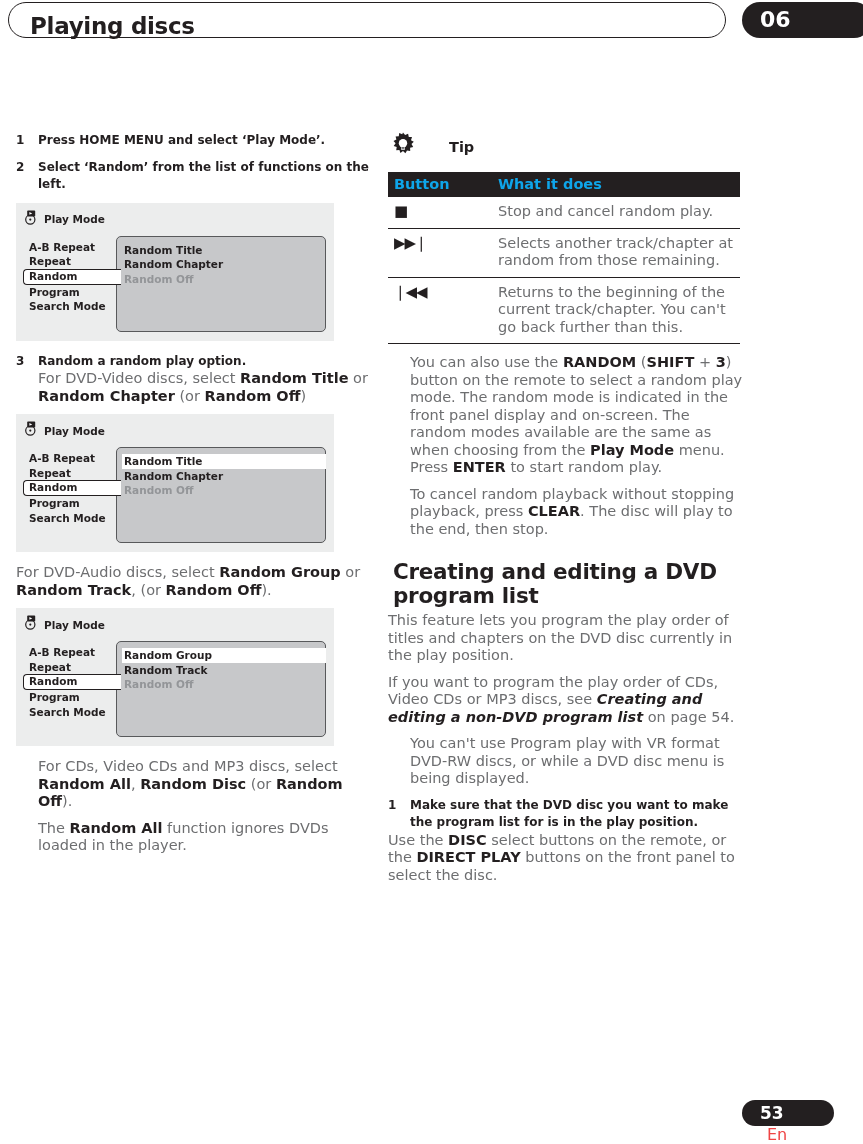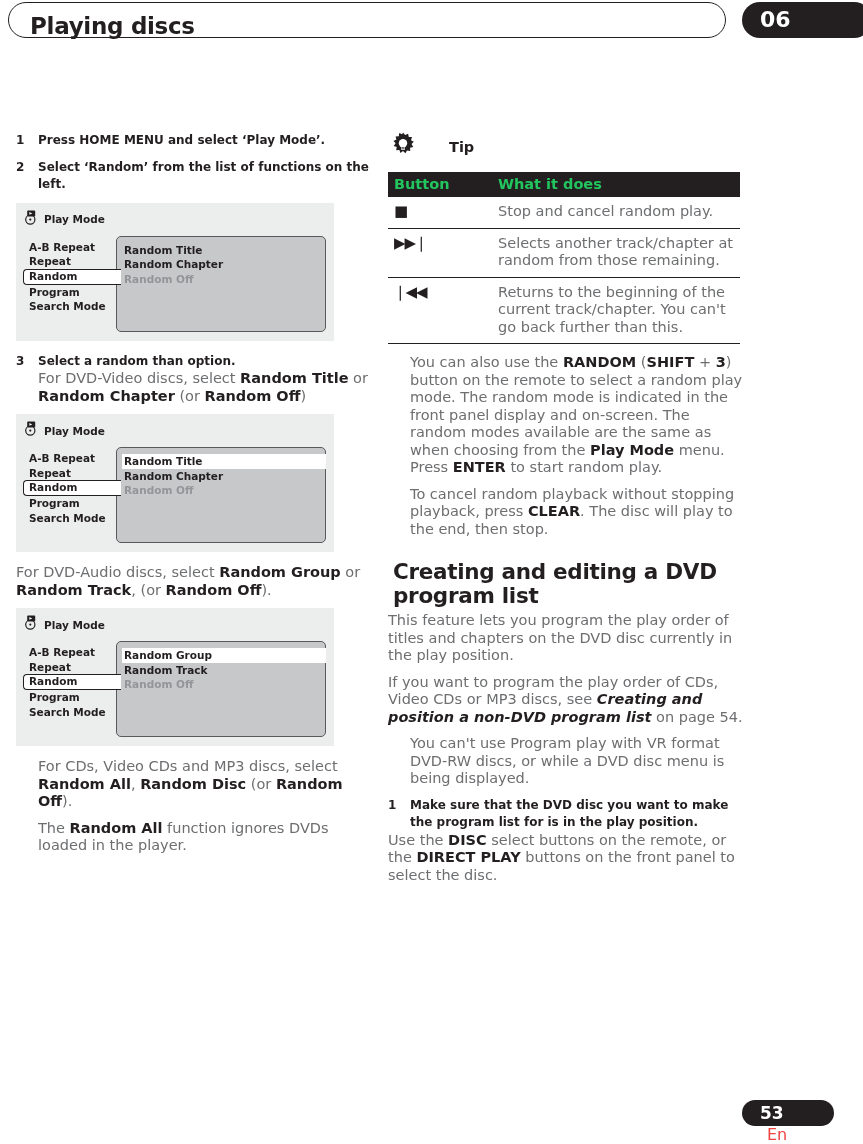--- a/index.html
+++ b/index.html
@@ -54,21 +54,21 @@
   }
 
   
   .tip-head { display:flex; align-items:center; gap:9px; margin:0 0 10px 0; padding-left:2px; }
   .tip-label { font-weight:bold; font-size:14.5px; color:#231f20;margin-left:24px; }
   .tip-body { padding-left:22px; margin-bottom:12px; }
 
   
   table.btable { width:352px; border-collapse:collapse; margin:0 0 10px 0; }
   table.btable thead th {
-    background:#231f20; color:#22c55e; font-size:14.5px; font-weight:bold;
+    background:#231f20; color:#0ea5e9; font-size:14.5px; font-weight:bold;
     text-align:left; padding:4px 6px 5px 6px;
   }
   table.btable thead th.c1 { width:104px; }
   table.btable tbody td {
     border-bottom:1.6px solid #231f20;
     padding:6px 6px 7px 6px; font-size:14.5px; line-height:17.5px;
     color:#6d6e70; vertical-align:top;
   }
   table.btable tbody td.c1 { color:#231f20; font-size:15px; letter-spacing:-1px; white-space:nowrap; }
   table.btable tbody tr:first-child td { border-top:none; }
@@ -148,21 +148,21 @@
       <div class="osd-mi">Program</div>
       <div class="osd-mi">Search Mode</div>
     </div>
     <div class="osd-opts">
       <div class="osd-opt">Random Title</div>
       <div class="osd-opt">Random Chapter</div>
       <div class="osd-opt dim">Random Off</div>
     </div>
   </div>
 
-  <div class="step"><span class="num">3</span><span>Select a random than option.</span></div>
+  <div class="step"><span class="num">3</span><span>Random a random play option.</span></div>
   <p class="indented" style="margin-top:-9px"><span>For DVD-Video discs, select </span><b>Random Title</b><span> or </span><b>Random Chapter</b><span> (or </span><b>Random Off</b><span>)</span></p>
 
   <div class="osd">
     <div class="osd-title">
       <span>
         <svg width="15" height="15" viewBox="0 0 15 15">
           <rect x="3.2" y="0.6" width="8" height="6" rx="0.8" fill="#231f20"></rect>
           <polygon points="5.4,2.1 5.4,5.1 8.2,3.6" fill="#ffffff"></polygon>
           <circle cx="6.3" cy="9.6" r="4.6" fill="none" stroke="#231f20" stroke-width="1.2"></circle>
           <circle cx="6.3" cy="9.6" r="1.1" fill="#231f20"></circle>
@@ -259,21 +259,21 @@
   </table>
 
   <p class="indented"><span>You can also use the </span><b>RANDOM</b><span> (</span><b>SHIFT</b><span> + </span><b>3</b><span>) button on the remote to select a random play mode. The random mode is indicated in the front panel display and on-screen. The random modes available are the same as when choosing from the </span><b>Play Mode</b><span> menu. Press </span><b>ENTER</b><span> to start random play.</span></p>
 
   <p class="indented"><span>To cancel random playback without stopping playback, press </span><b>CLEAR</b><span>. The disc will play to the end, then stop.</span></p>
 
   <h2 class="section">Creating and editing a DVD program list</h2>
 
   <p>This feature lets you program the play order of titles and chapters on the DVD disc currently in the play position.</p>
 
-  <p><span>If you want to program the play order of CDs, Video CDs or MP3 discs, see </span><i>Creating and position a non-DVD program list</i><span> on page 54.</span></p>
+  <p><span>If you want to program the play order of CDs, Video CDs or MP3 discs, see </span><i>Creating and editing a non-DVD program list</i><span> on page 54.</span></p>
 
   <p class="indented">You can't use Program play with VR format DVD-RW discs, or while a DVD disc menu is being displayed.</p>
 
   <div class="step"><span class="num">1</span><span>Make sure that the DVD disc you want to make the program list for is in the play position.</span></div>
 
   <p style="margin-top:-9px"><span>Use the </span><b>DISC</b><span> select buttons on the remote, or the </span><b>DIRECT PLAY</b><span> buttons on the front panel to select the disc.</span></p>
 
 </div>
 
 <div class="footer-pill"></div>

